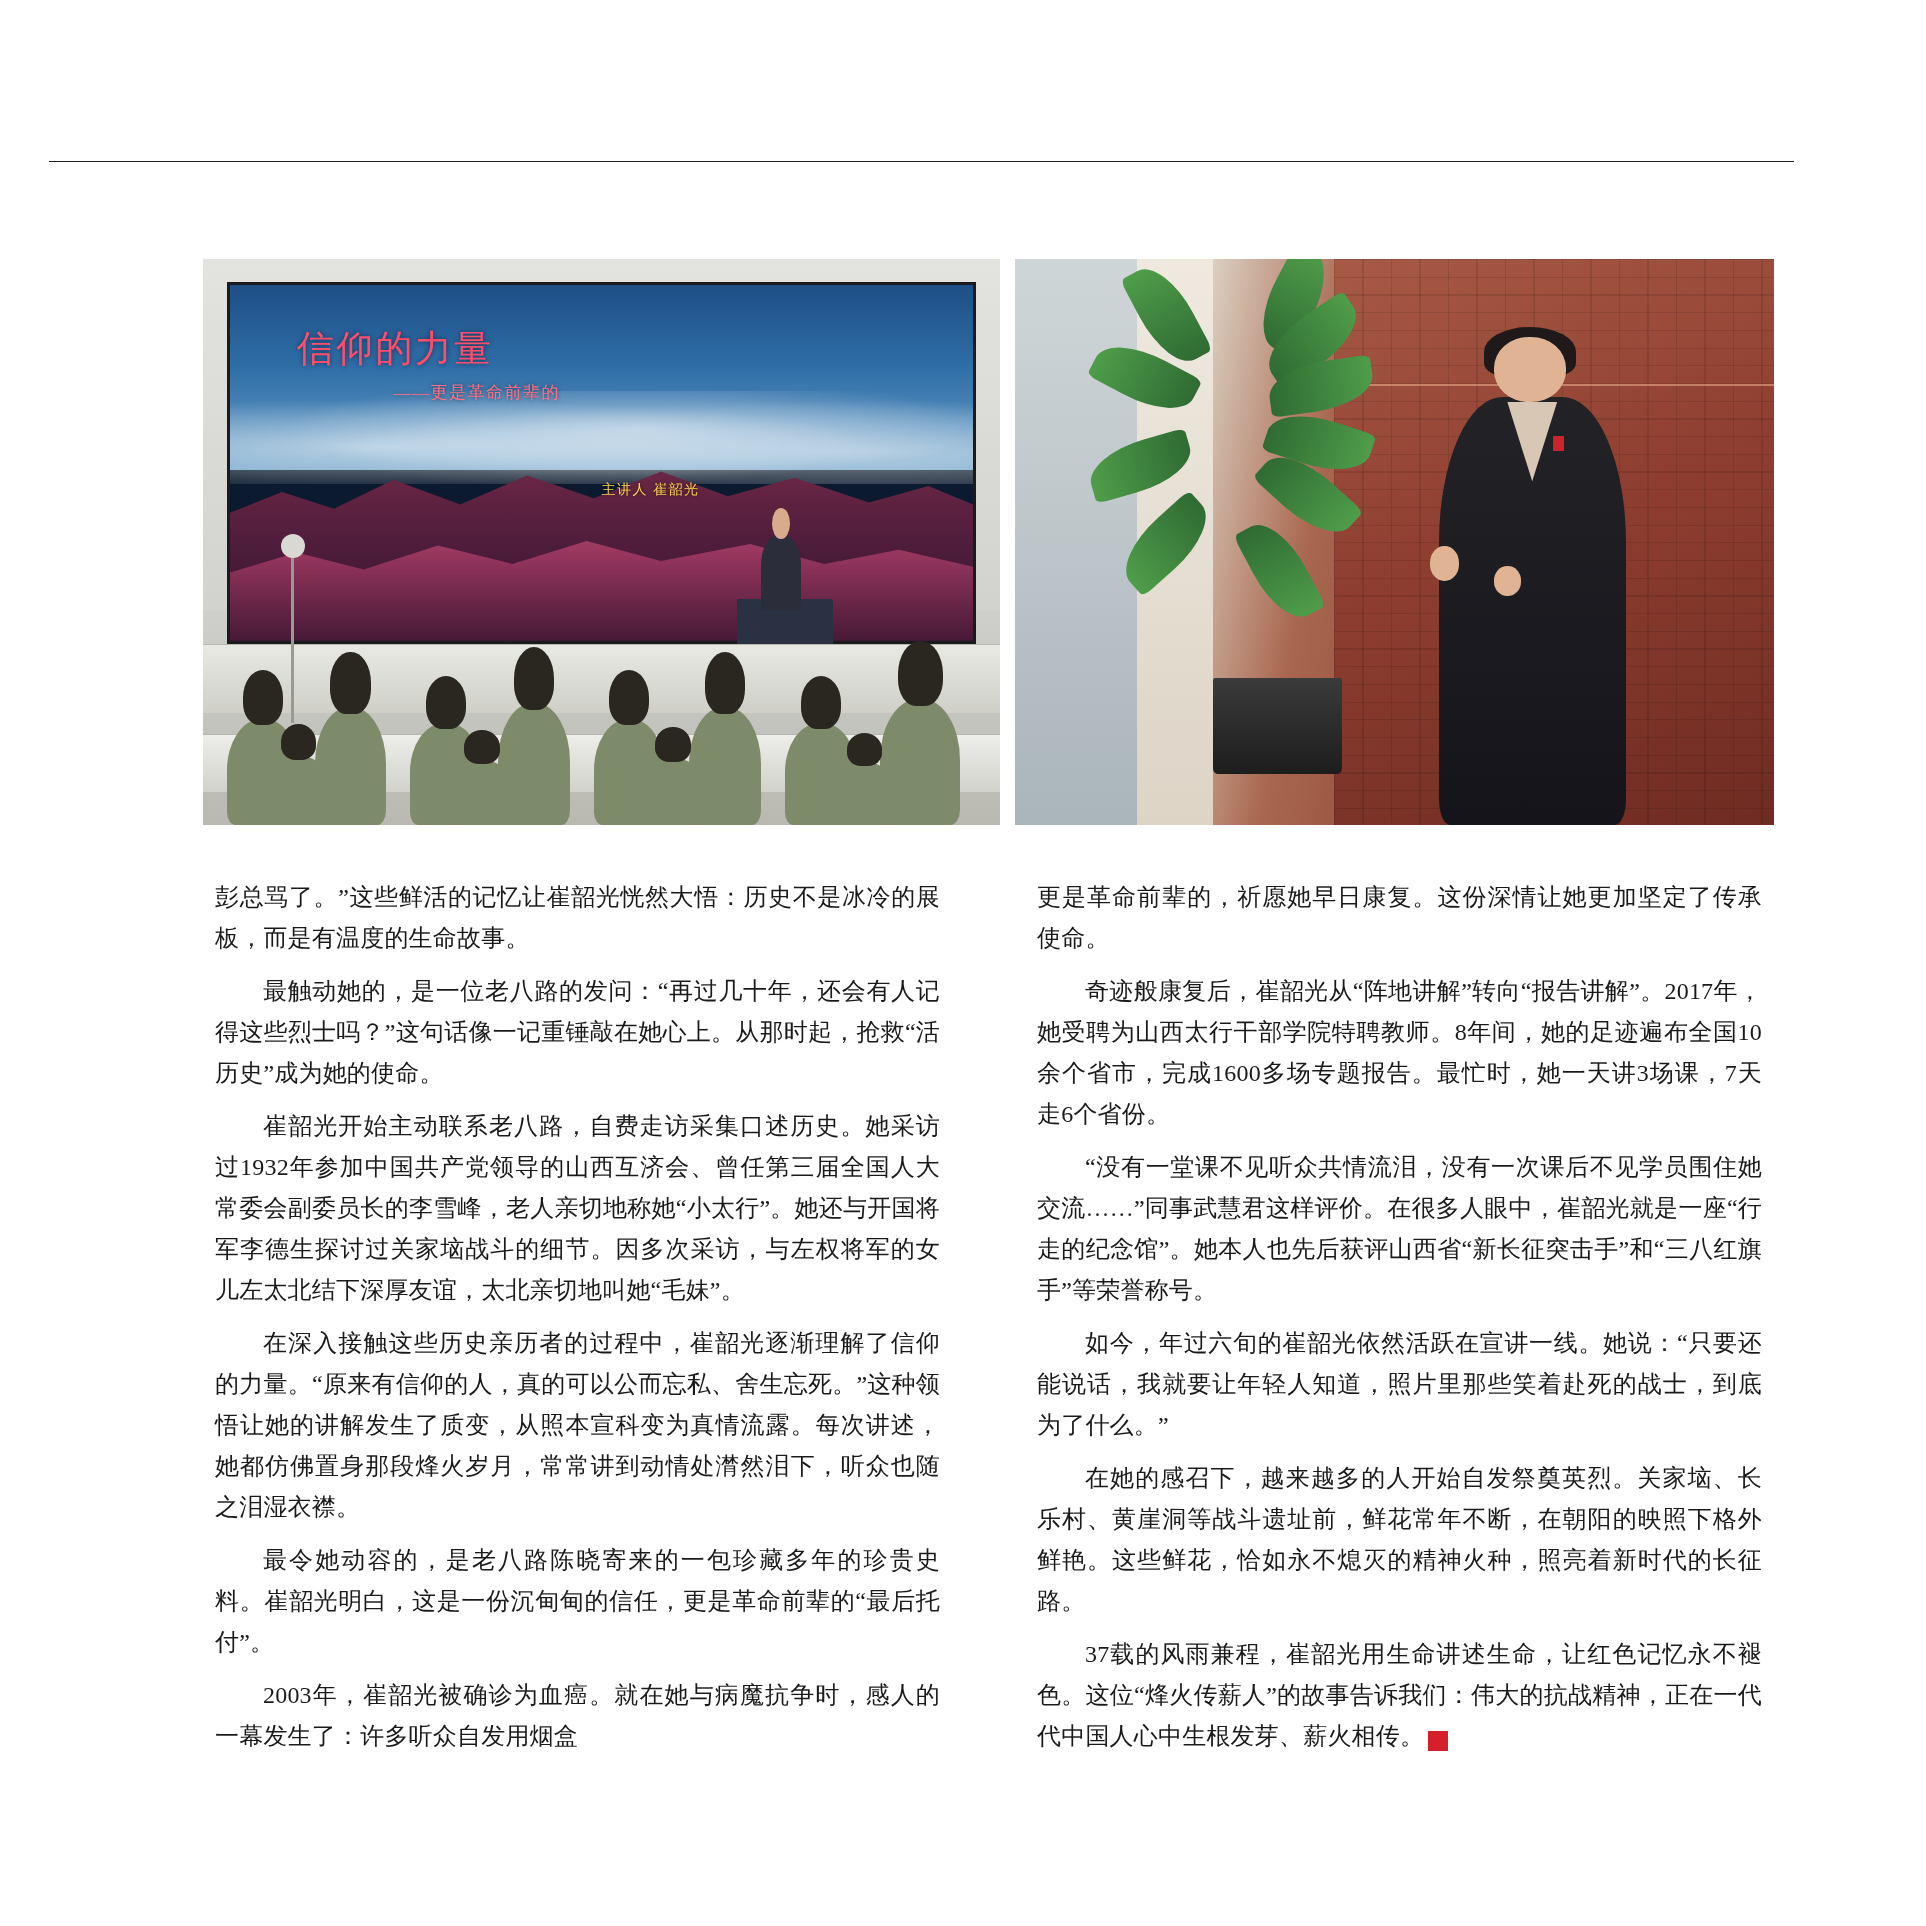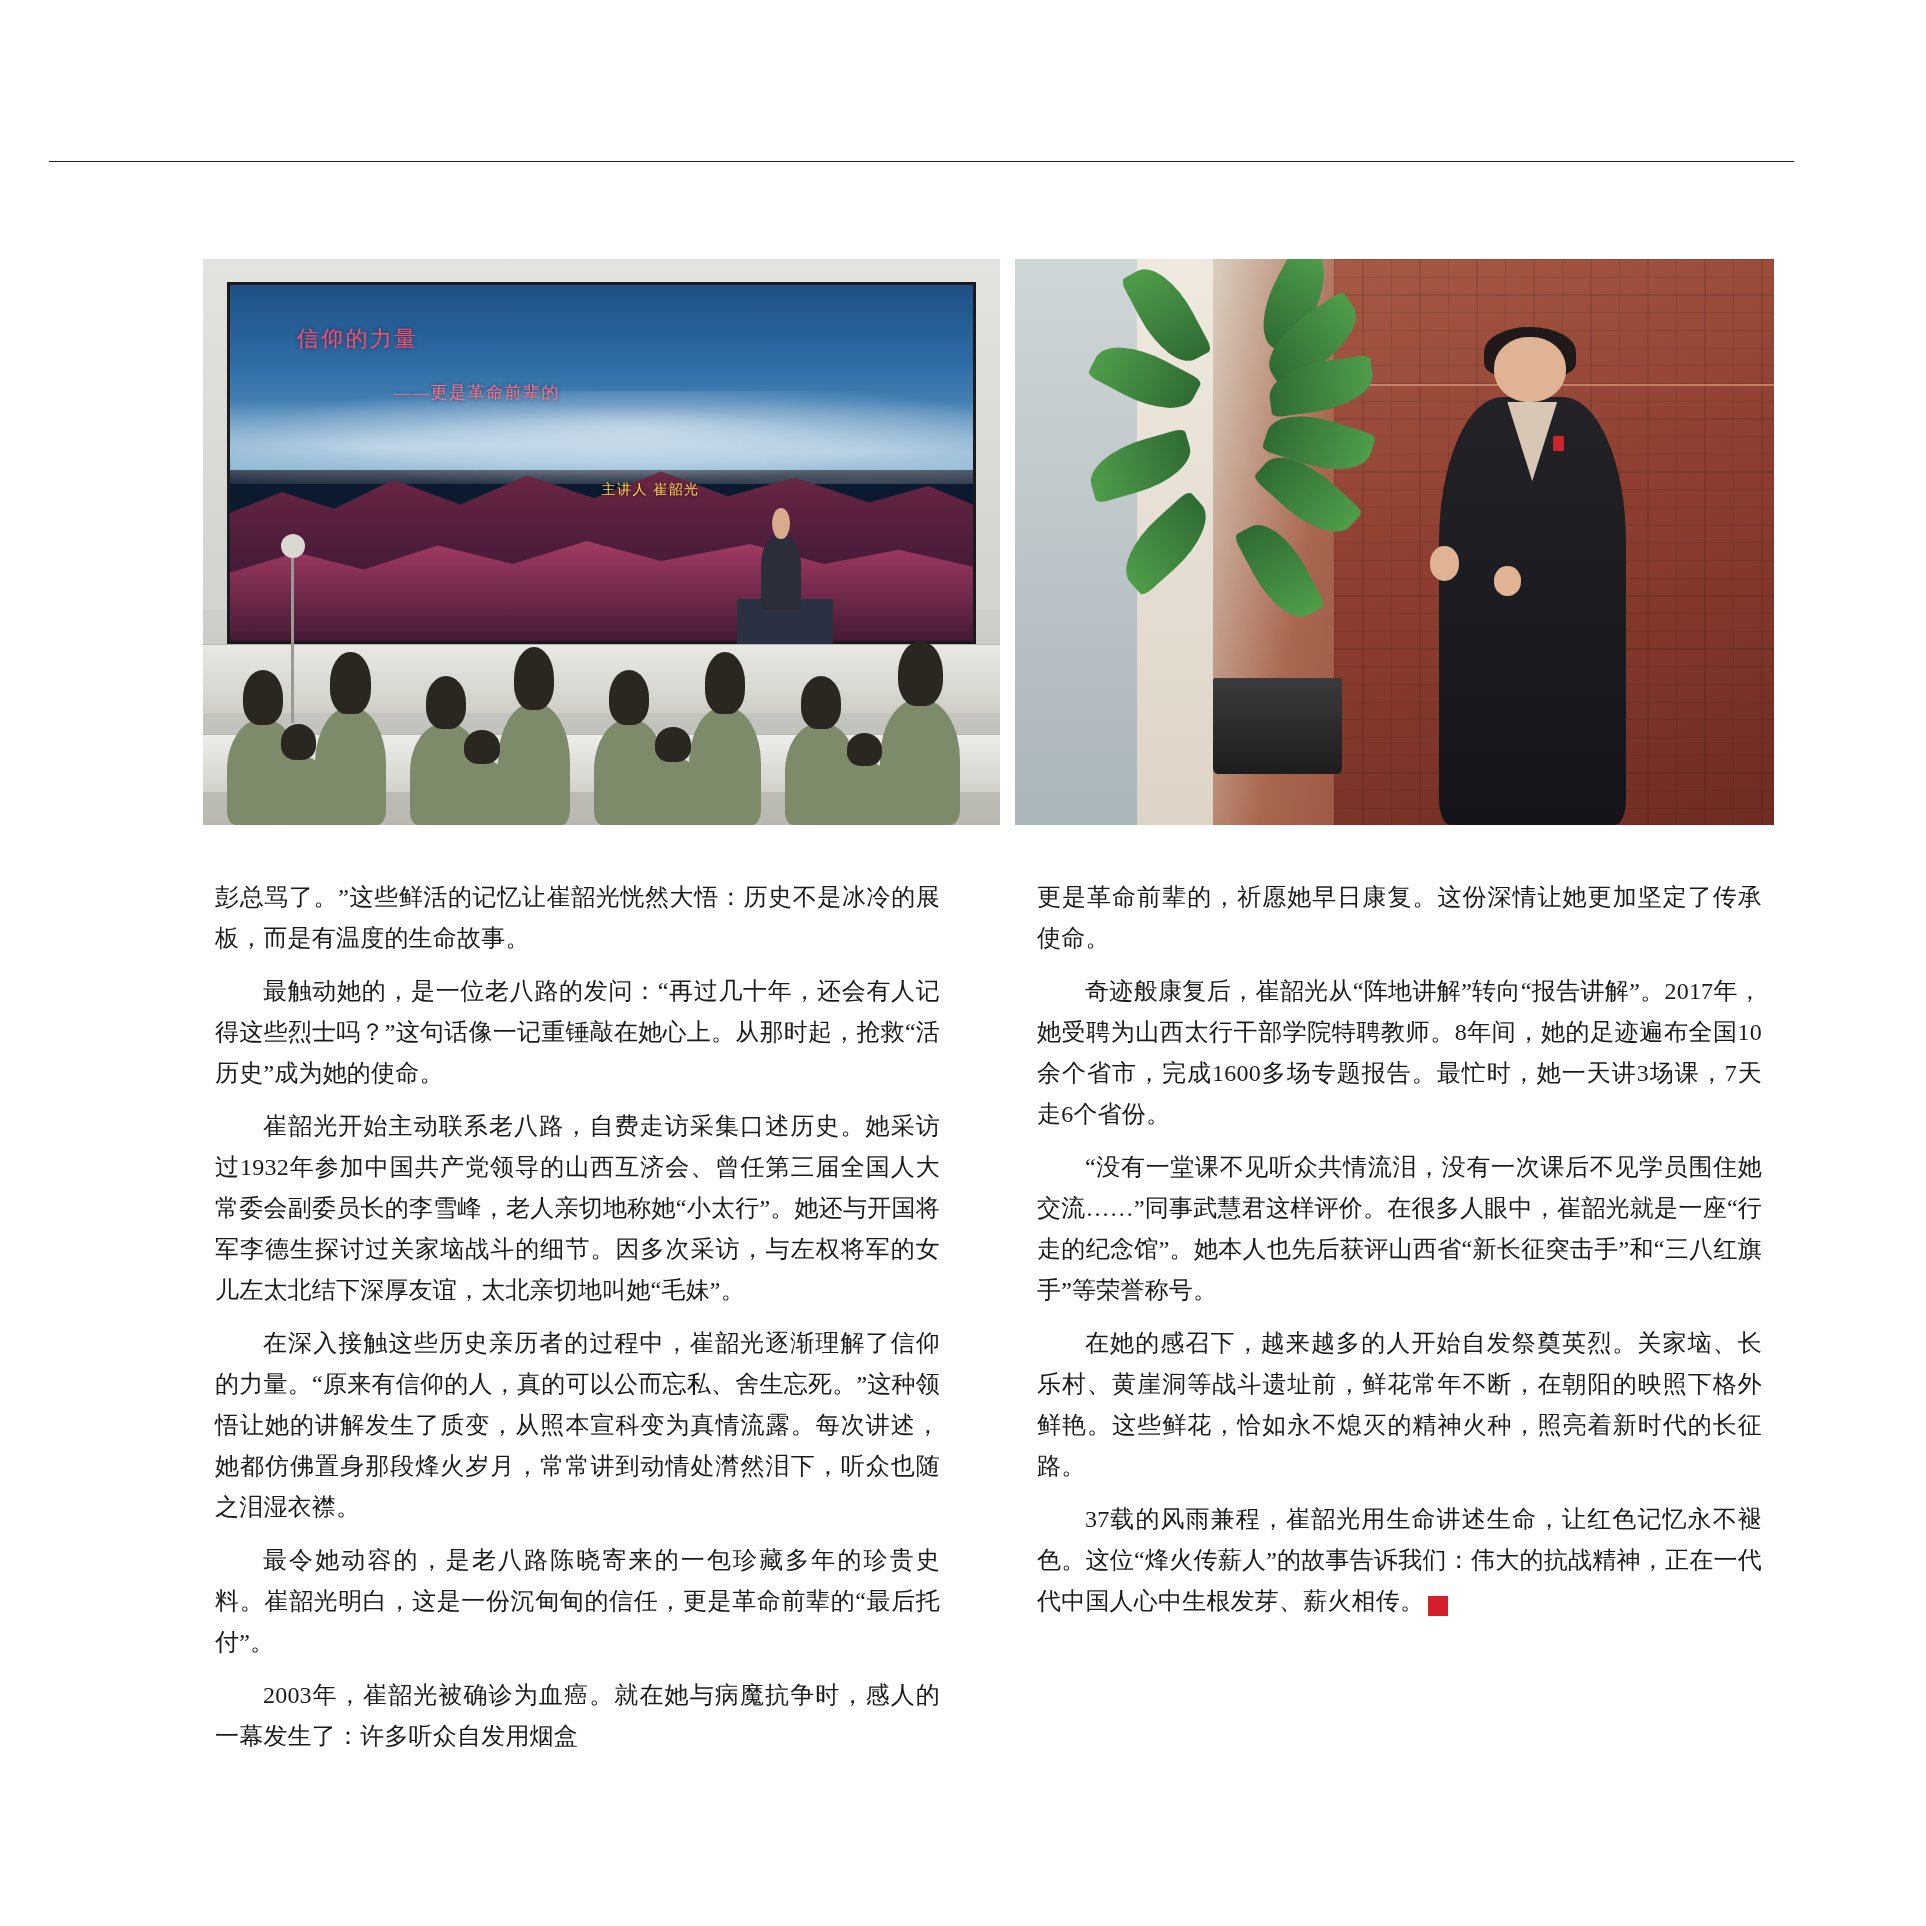--- a/index.html
+++ b/index.html
@@ -102,21 +102,21 @@
     height: 40%;
     background: linear-gradient(to bottom, #d35a7a 0%, #a33a63 40%, #4a1b37 100%);
     clip-path: polygon(0% 52%, 9% 38%, 18% 50%, 28% 33%, 38% 46%, 48% 30%, 58% 44%, 70% 32%, 80% 46%, 90% 36%, 100% 48%, 100% 100%, 0% 100%);
     opacity: .85;
   }
   .slide-title {
     position: absolute;
     left: 9%;
     top: 11%;
     color: #ff4d6d;
-    font-size: 22px;
+    font-size: 37px;
     letter-spacing: 2.3px;
     font-family: Liberation Sans, sans-serif;
     text-shadow: 0 0 5.4px rgba(0,0,0,.5);
   }
   .slide-sub {
     position: absolute;
     left: 22%;
     top: 27%;
     color: #ff6f87;
     font-size: 17px;
@@ -460,20 +460,21 @@
       <p class="body indent">崔韶光开始主动联系老八路，自费走访采集口述历史。她采访过1932年参加中国共产党领导的山西互济会、曾任第三届全国人大常委会副委员长的李雪峰，老人亲切地称她“小太行”。她还与开国将军李德生探讨过关家垴战斗的细节。因多次采访，与左权将军的女儿左太北结下深厚友谊，太北亲切地叫她“毛妹”。</p>
       <p class="body indent">在深入接触这些历史亲历者的过程中，崔韶光逐渐理解了信仰的力量。“原来有信仰的人，真的可以公而忘私、舍生忘死。”这种领悟让她的讲解发生了质变，从照本宣科变为真情流露。每次讲述，她都仿佛置身那段烽火岁月，常常讲到动情处潸然泪下，听众也随之泪湿衣襟。</p>
       <p class="body indent">最令她动容的，是老八路陈晓寄来的一包珍藏多年的珍贵史料。崔韶光明白，这是一份沉甸甸的信任，更是革命前辈的“最后托付”。</p>
       <p class="body indent">2003年，崔韶光被确诊为血癌。就在她与病魔抗争时，感人的一幕发生了：许多听众自发用烟盒</p>
     </div>
 
     <div class="col">
       <p class="body">更是革命前辈的，祈愿她早日康复。这份深情让她更加坚定了传承使命。</p>
       <p class="body indent">奇迹般康复后，崔韶光从“阵地讲解”转向“报告讲解”。2017年，她受聘为山西太行干部学院特聘教师。8年间，她的足迹遍布全国10余个省市，完成1600多场专题报告。最忙时，她一天讲3场课，7天走6个省份。</p>
       <p class="body indent">“没有一堂课不见听众共情流泪，没有一次课后不见学员围住她交流……”同事武慧君这样评价。在很多人眼中，崔韶光就是一座“行走的纪念馆”。她本人也先后获评山西省“新长征突击手”和“三八红旗手”等荣誉称号。</p>
+      <p class="body indent">如今，年过六旬的崔韶光依然活跃在宣讲一线。她说：“只要还能说话，我就要让年轻人知道，照片里那些笑着赴死的战士，到底为了什么。”</p>
       <p class="body indent">在她的感召下，越来越多的人开始自发祭奠英烈。关家垴、长乐村、黄崖洞等战斗遗址前，鲜花常年不断，在朝阳的映照下格外鲜艳。这些鲜花，恰如永不熄灭的精神火种，照亮着新时代的长征路。</p>
       <p class="body indent"><span>37载的风雨兼程，崔韶光用生命讲述生命，让红色记忆永不褪色。这位“烽火传薪人”的故事告诉我们：伟大的抗战精神，正在一代代中国人心中生根发芽、薪火相传。</span><span class="end-mark">G</span></p>
     </div>
 
   </div>
 
 </div>
 
 
 </body></html>

